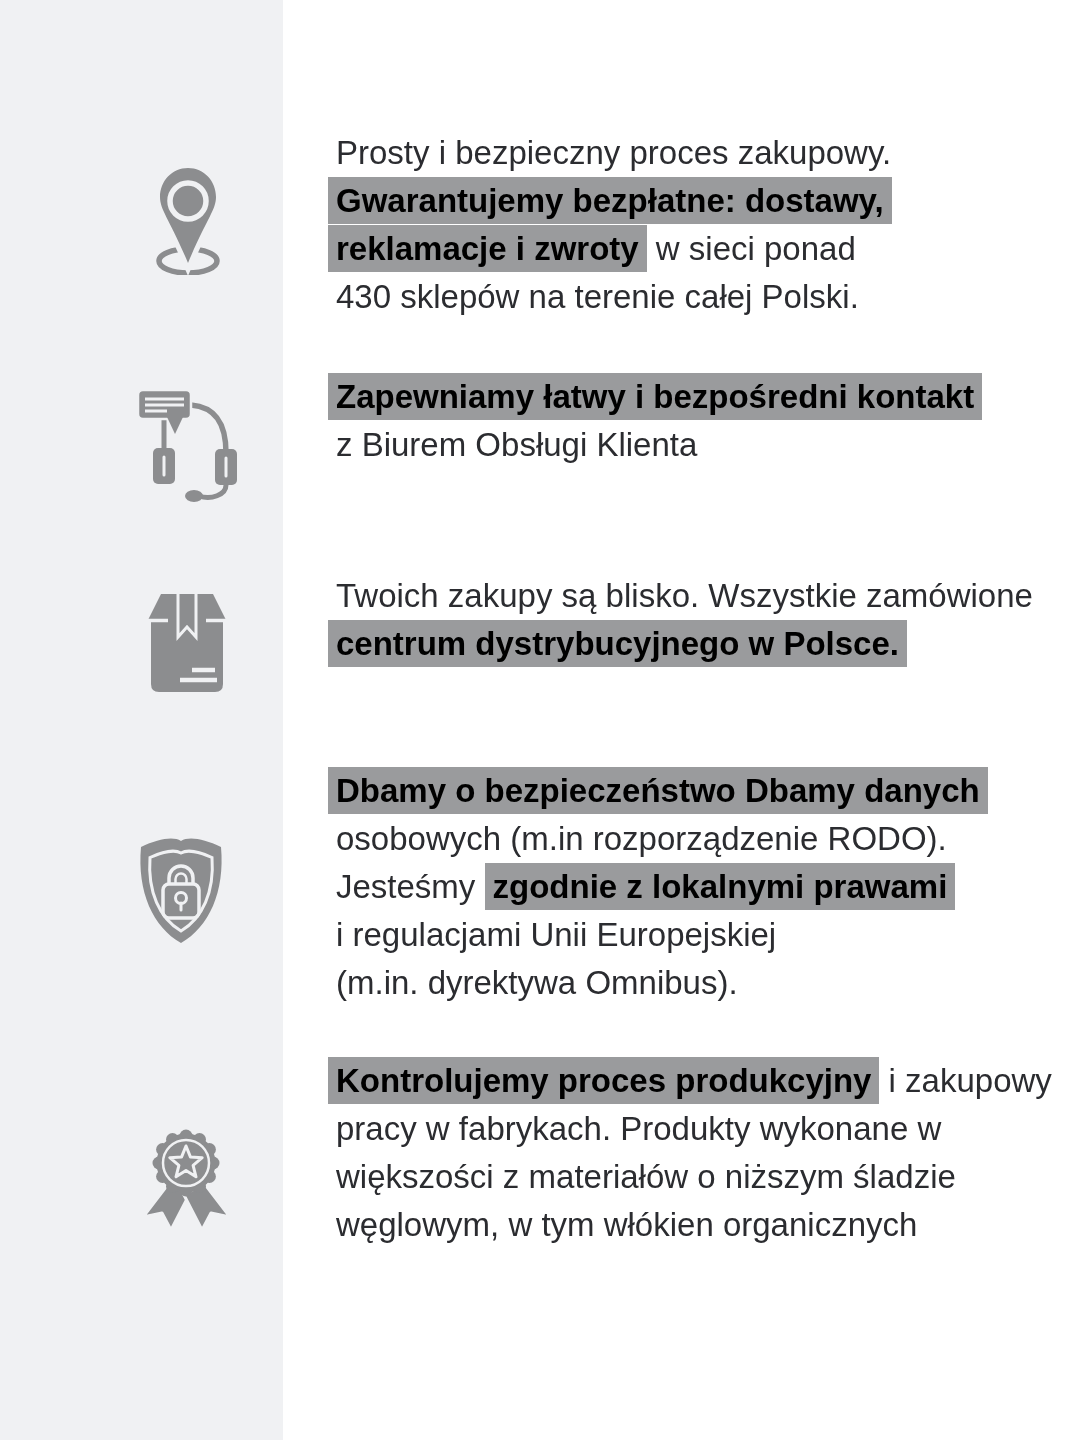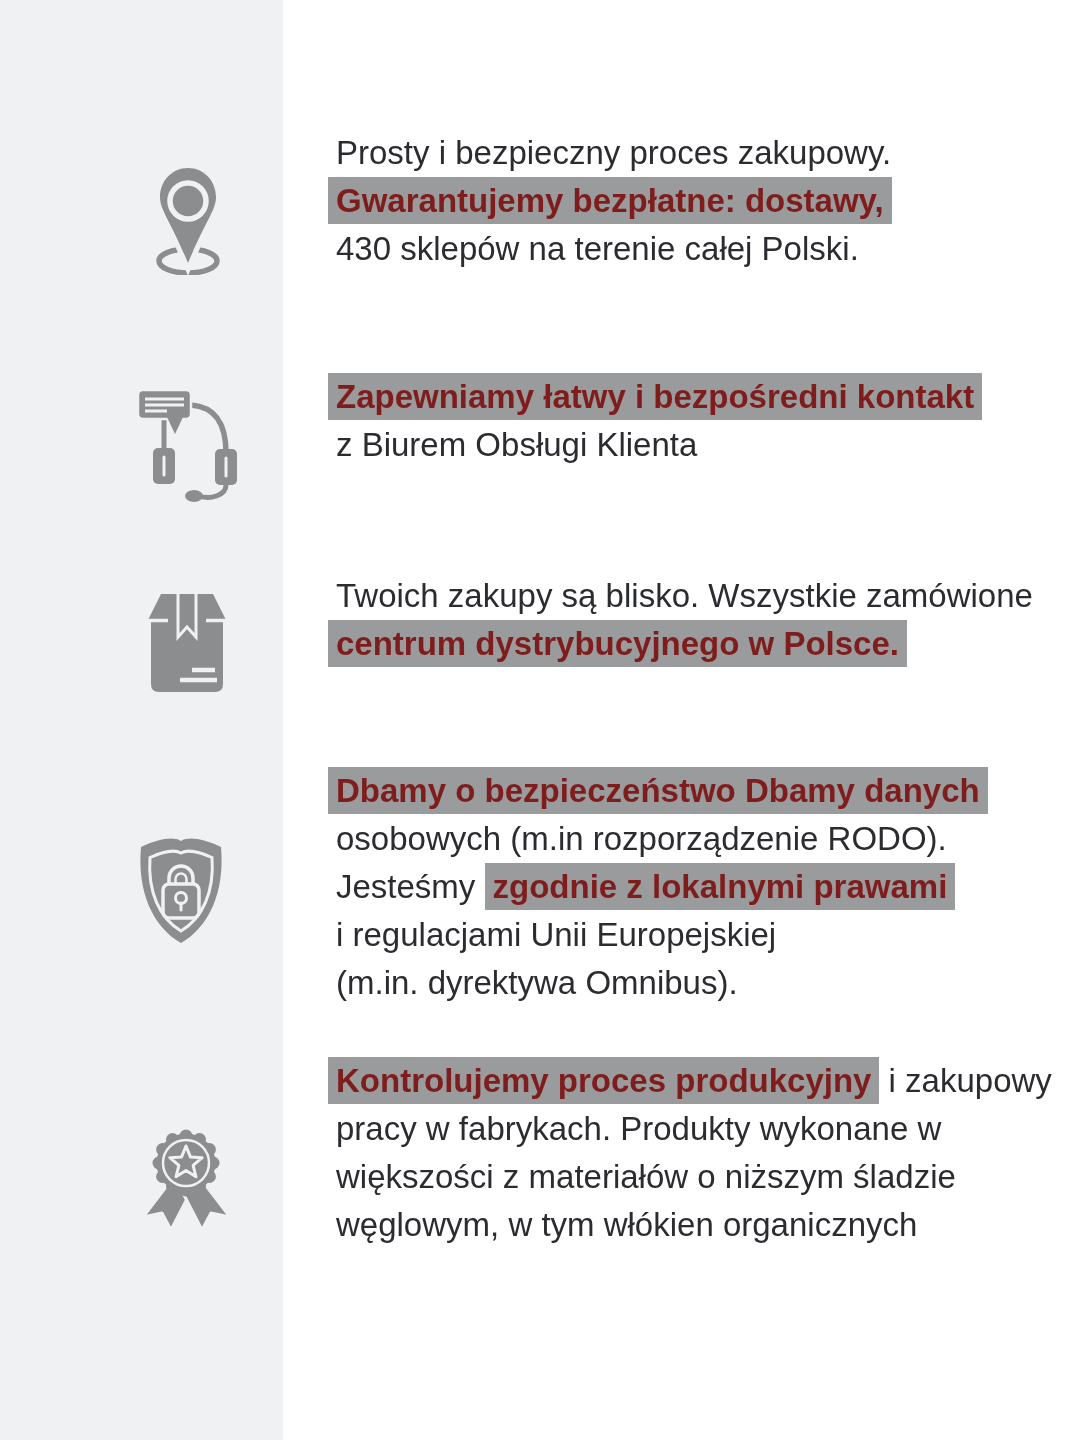--- a/index.html
+++ b/index.html
@@ -31,21 +31,21 @@
   .sec-2 { top: 373px; }
   .sec-3 { top: 572px; }
   .sec-4 { top: 767px; }
   .sec-5 { top: 1057px; }
   .line {
     height: 48px; line-height: 48px;
     white-space: nowrap;
   }
   .hl {
     background: #9a9b9d;
-    color: #7f1d1d;
+    color: #000000;
     font-weight: 700;
     padding: 5px 8px;
   }
   .hl.lead { margin-left: -8px; }
   .plain { font-weight: 400; }
 </style>
 </head>
 <body>
 
 <div class="sidebar"></div>
@@ -116,20 +116,21 @@
         <circle cx="76.4" cy="30.5" r="6.5"></circle>
     </g>
     <circle cx="53" cy="44" r="23" fill="none" stroke="#f0f1f3" stroke-width="2.5"></circle>
     <path d="M53 27 L57.4 37.9 L69.2 38.7 L60.1 46.3 L63 57.8 L53 51.5 L43 57.8 L45.9 46.3 L36.8 38.7 L48.6 37.9 Z" fill="#8c8d8f" stroke="#f0f1f3" stroke-width="3" stroke-linejoin="round"></path>
   </svg>
 </div>
 
 <div class="section sec-1">
     <div class="line"><span class="plain">Prosty i bezpieczny proces zakupowy.</span></div>
     <div class="line"><span class="hl lead">Gwarantujemy bezpłatne: dostawy,</span></div>
+    <div class="line"><span class="hl lead">reklamacje i zwroty</span><span class="plain"> w sieci ponad</span></div>
     <div class="line"><span class="plain">430 sklepów na terenie całej Polski.</span></div>
   </div>
 <div class="section sec-2">
     <div class="line"><span class="hl lead">Zapewniamy łatwy i bezpośredni kontakt</span></div>
     <div class="line"><span class="plain">z Biurem Obsługi Klienta</span></div>
   </div>
 <div class="section sec-3">
     <div class="line"><span class="plain">Twoich zakupy są blisko. Wszystkie zamówione</span></div>
     <div class="line"><span class="hl lead">centrum dystrybucyjnego w Polsce.</span></div>
   </div>

